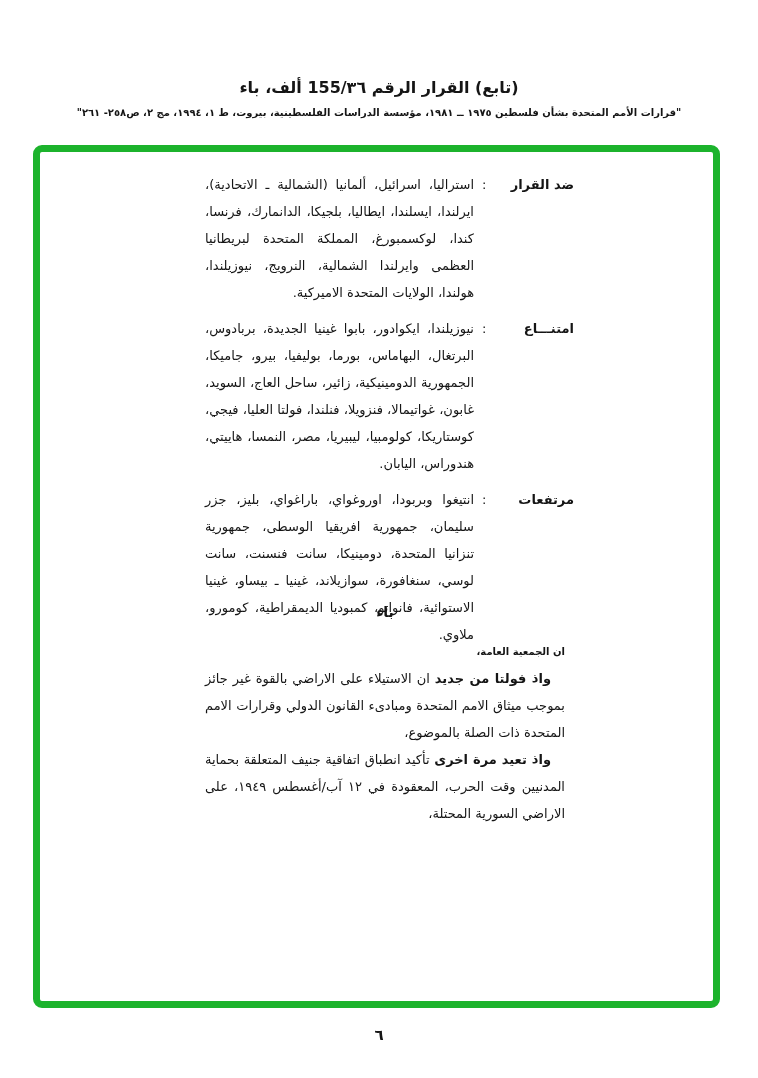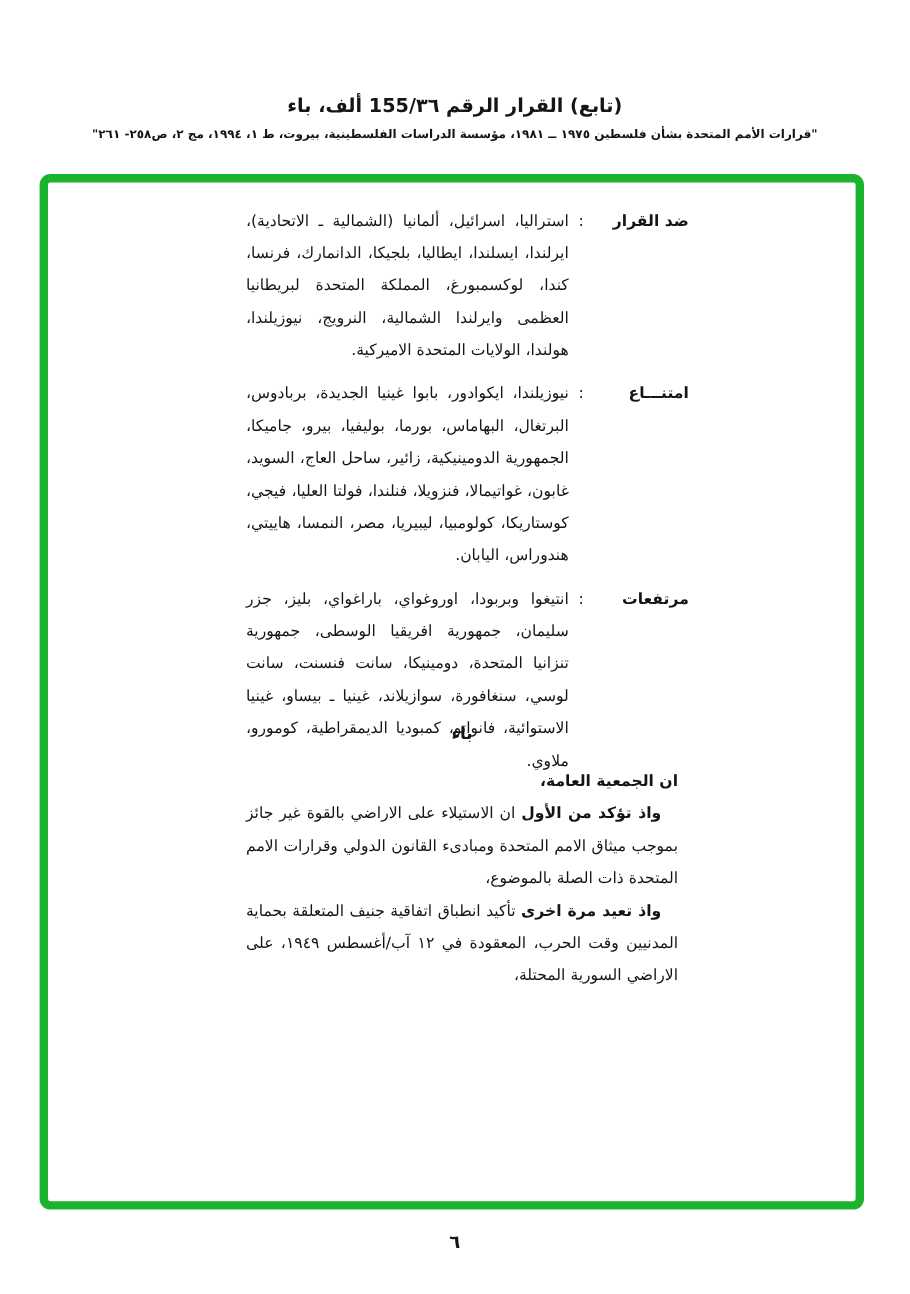--- a/index.html
+++ b/index.html
@@ -31,21 +31,21 @@
   .entry-text{flex:1;}
   .entry-text .names{text-align:justify;}
   .note{
     width:208px;font-size:10.5px;line-height:19px;text-align:justify;
     text-align-last:left;margin:3px auto 0 0;
   }
   .section{
     position:absolute;left:165px;top:452px;width:360px;direction:rtl;
   }
   .section-heading{text-align:center;font-weight:700;font-size:14px;margin:0 0 18px 0;}
-  .intro{font-weight:700;font-size:13px;line-height:27px;margin:0;}
+  .intro{font-weight:700;font-size:10px;line-height:27px;margin:0;}
   .para{font-size:13px;line-height:27px;text-align:justify;text-indent:14px;margin:0;}
   .para .lead{font-weight:700;}
   .page-number{
     position:absolute;top:1026px;left:0;right:0;text-align:center;
     font-weight:700;font-size:15px;
   }
 </style>
 </head>
 <body>
 
@@ -84,19 +84,19 @@
       <div class="entry-text">
         <div class="names">انتيغوا وبربودا، اوروغواي، باراغواي، بليز، جزر سليمان، جمهورية افريقيا الوسطى، جمهورية تنزانيا المتحدة، دومينيكا، سانت فنسنت، سانت لوسي، سنغافورة، سوازيلاند، غينيا ـ بيساو، غينيا الاستوائية، فانواتو، كمبوديا الديمقراطية، كومورو، ملاوي.</div>
       </div>
     </div>
 
   </div>
 
   <div class="section">
     <div class="section-heading">باء</div>
     <p class="intro">ان الجمعية العامة،</p>
-    <p class="para"><span class="lead">واذ تؤكد من الأول</span> <span>ان الاستيلاء على الاراضي بالقوة غير جائز بموجب ميثاق الامم المتحدة ومبادىء القانون الدولي وقرارات الامم المتحدة ذات الصلة بالموضوع،</span></p>
+    <p class="para"><span class="lead">واذ فولتا من جديد</span> <span>ان الاستيلاء على الاراضي بالقوة غير جائز بموجب ميثاق الامم المتحدة ومبادىء القانون الدولي وقرارات الامم المتحدة ذات الصلة بالموضوع،</span></p>
     <p class="para"><span class="lead">واذ تعيد مرة اخرى</span> <span>تأكيد انطباق اتفاقية جنيف المتعلقة بحماية المدنيين وقت الحرب، المعقودة في ١٢ آب/أغسطس ١٩٤٩، على الاراضي السورية المحتلة،</span></p>
   </div>
 
 </div>
 
 <div class="page-number">٦</div>
 
 </body></html>

